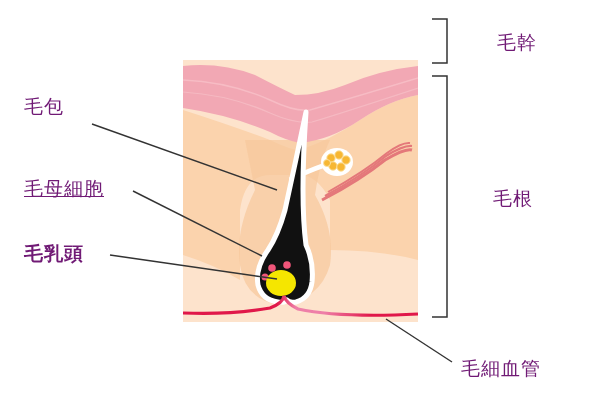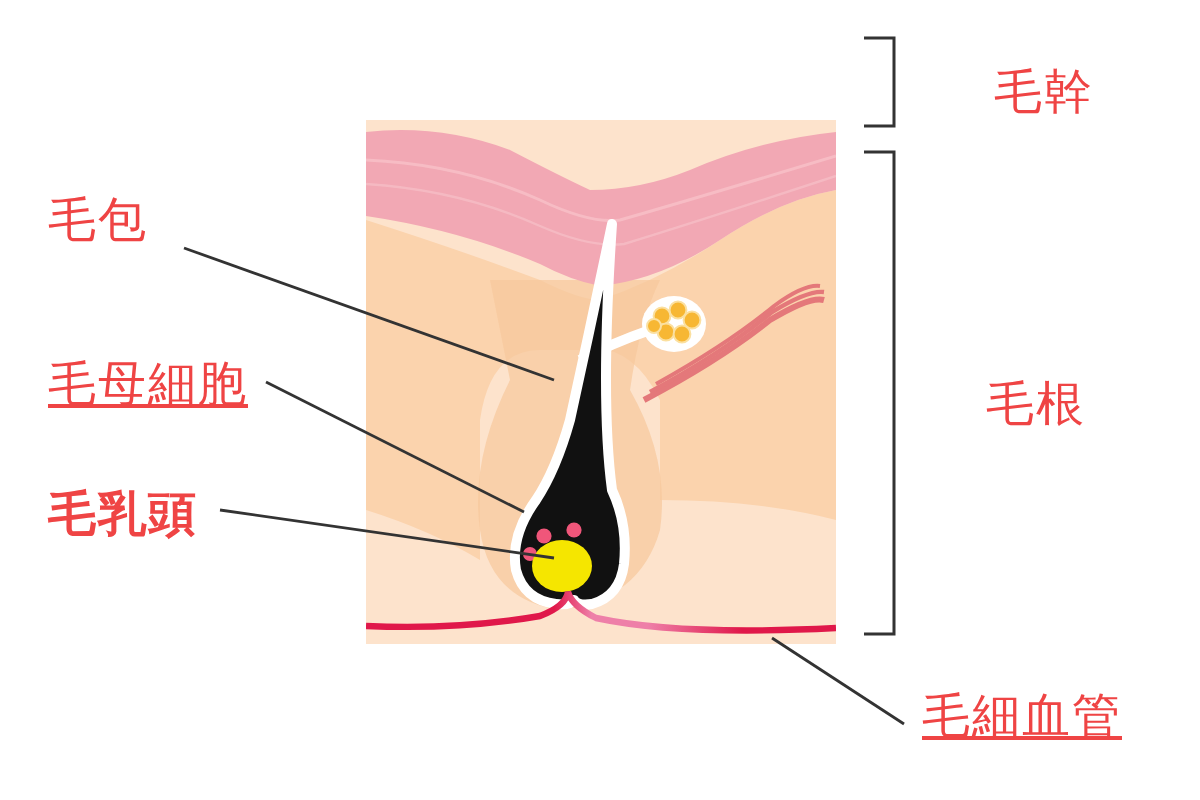--- a/index.html
+++ b/index.html
@@ -1,19 +1,19 @@
 <!DOCTYPE html>
 <html><head>
 <meta charset="utf-8">
 <style>
   html, body { margin: 0; padding: 0; background: #ffffff; }
   body { width: 600px; height: 400px; position: relative; overflow: hidden;
          font-family: "DejaVu Sans", sans-serif; }
   svg { position: absolute; left: 0; top: 0; }
-  .label { position: absolute; font-size: 24px; color: #ef4444; letter-spacing: 1px;
+  .label { position: absolute; font-size: 19px; color: #701a75; letter-spacing: 1px;
            font-family: "DejaVu Sans", sans-serif; white-space: nowrap; }
 </style>
 </head>
 <body>
 
 <svg width="600" height="400" viewBox="0 0 600 400">
   <defs>
     <clipPath id="skinclip">
       <rect x="183" y="60" width="235" height="262"></rect>
     </clipPath>
@@ -76,13 +76,13 @@
   <line x1="133" y1="191" x2="262" y2="256" stroke="#333" stroke-width="1.4"></line>
   <line x1="110" y1="255" x2="277" y2="279" stroke="#333" stroke-width="1.4"></line>
   <line x1="386" y1="319" x2="452" y2="362" stroke="#333" stroke-width="1.4"></line>
 </svg>
 
 <div class="label" style="left:24px; top:94px;">毛包</div>
 <div class="label" style="left:24px; top:176px;text-decoration:underline;">毛母細胞</div>
 <div class="label" style="left:24px; top:241px;font-weight:bold;">毛乳頭</div>
 <div class="label" style="left:497px; top:30px;">毛幹</div>
 <div class="label" style="left:493px; top:186px;">毛根</div>
-<div class="label" style="left:461px; top:342px;text-decoration:underline;">毛細血管</div>
+<div class="label" style="left:461px; top:356px;">毛細血管</div>
 
 </body></html>

